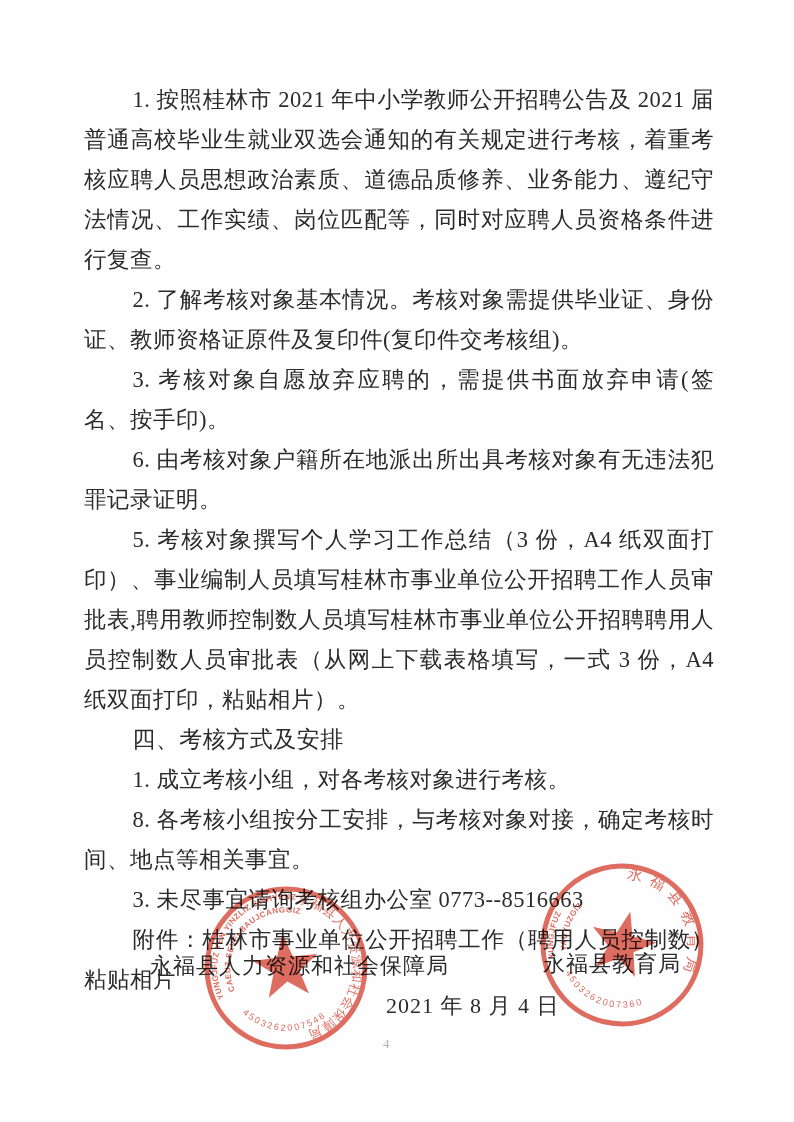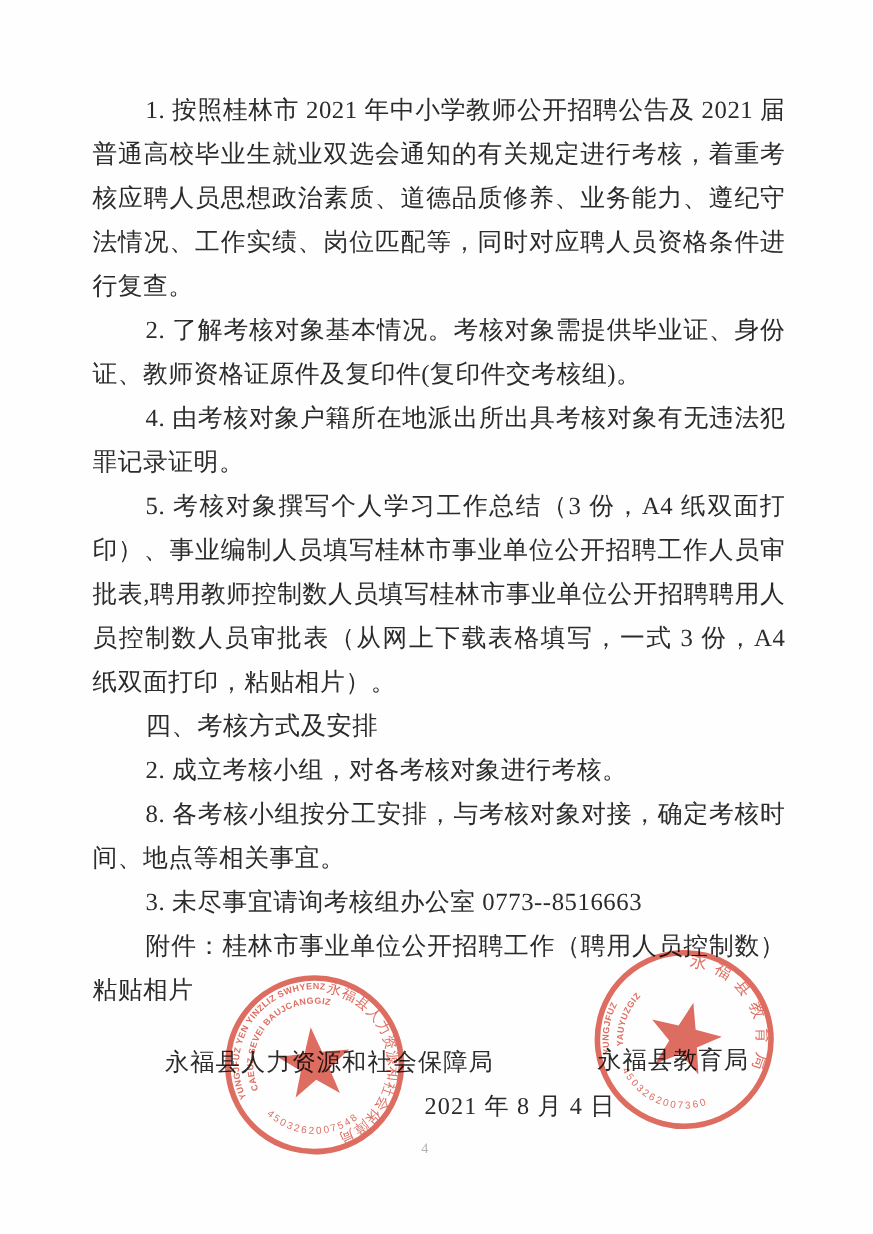--- a/index.html
+++ b/index.html
@@ -60,24 +60,25 @@
   .seal-num { font-size: 9px; letter-spacing: 2px; font-family: "Liberation Sans", sans-serif; }
 </style>
 </head>
 <body>
 
 <div class="page">
 
   <div class="doc-body">
     <p>1. 按照桂林市 2021 年中小学教师公开招聘公告及 2021 届普通高校毕业生就业双选会通知的有关规定进行考核，着重考核应聘人员思想政治素质、道德品质修养、业务能力、遵纪守法情况、工作实绩、岗位匹配等，同时对应聘人员资格条件进行复查。</p>
     <p>2. 了解考核对象基本情况。考核对象需提供毕业证、身份证、教师资格证原件及复印件(复印件交考核组)。</p>
-    <p>4. 由考核对象户籍所在地派出所出具考核对象有无违法犯罪记录证明。</p>
+    <p>3. 考核对象自愿放弃应聘的，需提供书面放弃申请(签名、按手印)。</p>
+    <p>6. 由考核对象户籍所在地派出所出具考核对象有无违法犯罪记录证明。</p>
     <p>5. 考核对象撰写个人学习工作总结（3 份，A4 纸双面打印）、事业编制人员填写桂林市事业单位公开招聘工作人员审批表,聘用教师控制数人员填写桂林市事业单位公开招聘聘用人员控制数人员审批表（从网上下载表格填写，一式 3 份，A4 纸双面打印，粘贴相片）。</p>
     <h3>四、考核方式及安排</h3>
-    <p>2. 成立考核小组，对各考核对象进行考核。</p>
+    <p>1. 成立考核小组，对各考核对象进行考核。</p>
     <p>8. 各考核小组按分工安排，与考核对象对接，确定考核时间、地点等相关事宜。</p>
     <p>3. 未尽事宜请询考核组办公室 0773--8516663</p>
     <p>附件：桂林市事业单位公开招聘工作（聘用人员控制数）粘贴相片</p>
   </div>
 
   <div class="sig sig-left">永福县人力资源和社会保障局</div>
   <div class="sig sig-right">永福县教育局</div>
   <div class="doc-date">2021 年 8 月 4 日</div>
   <div class="page-num">4</div>
 

